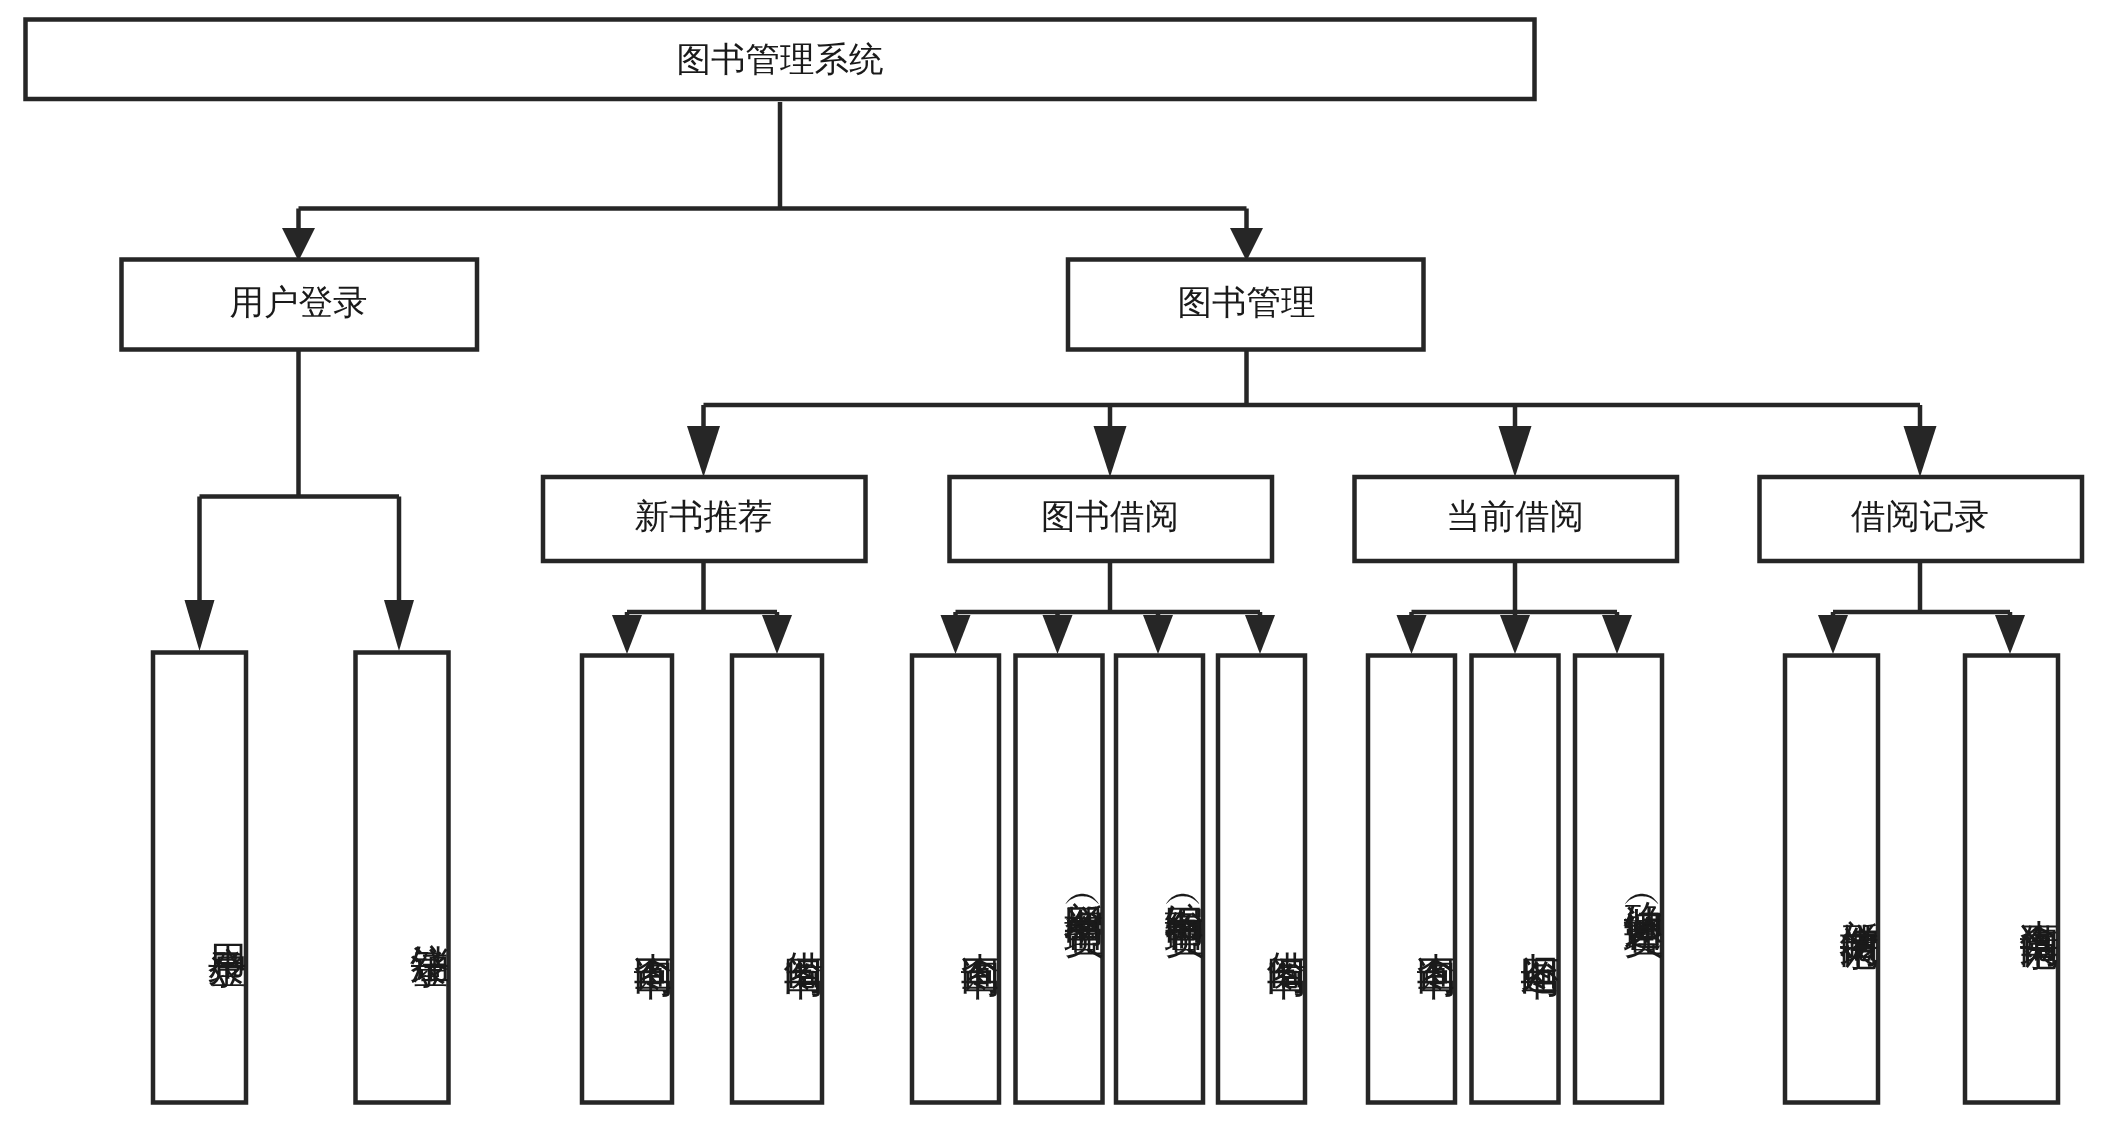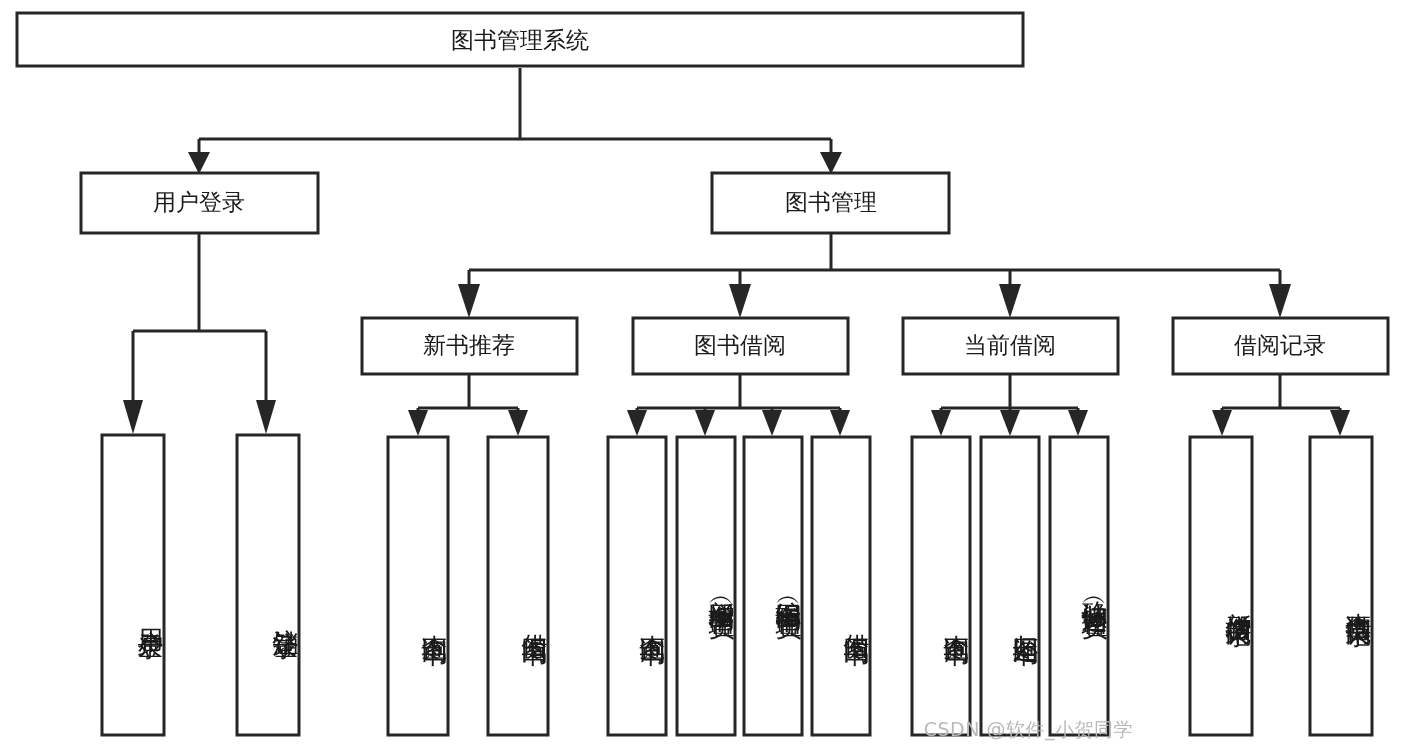--- a/index.html
+++ b/index.html
@@ -208,14 +208,13 @@
   <div class="leaf-label" style="left:744px; top:444px; width:58px; height:290px;">编辑图书（管理员）</div>
   <div class="leaf-label" style="left:812px; top:500px; width:58px; height:235px;">借阅图书</div>
 
   <div class="leaf-label" style="left:912px; top:500px; width:58px; height:235px;">查询图书</div>
   <div class="leaf-label" style="left:981px; top:500px; width:58px; height:235px;">归还图书</div>
   <div class="leaf-label" style="left:1050px; top:444px; width:58px; height:290px;">确认归还（管理员）</div>
 
   <div class="leaf-label" style="left:1190px; top:462px; width:62px; height:272px;">新增借阅记录</div>
   <div class="leaf-label" style="left:1310px; top:462px; width:62px; height:272px;">查询借阅记录</div>
 
-  <div class="watermark">CSDN @软件_小贺同学</div>
 </div>
 
 </body></html>

